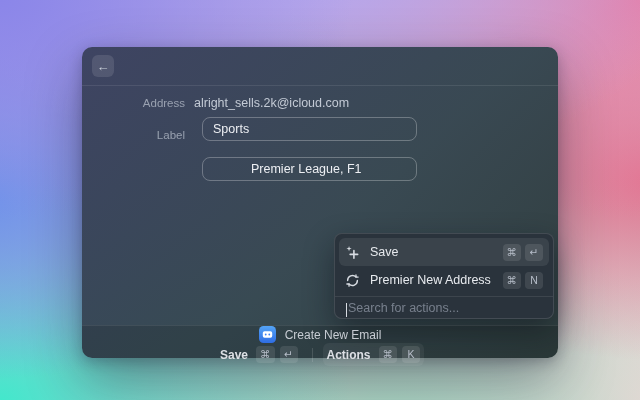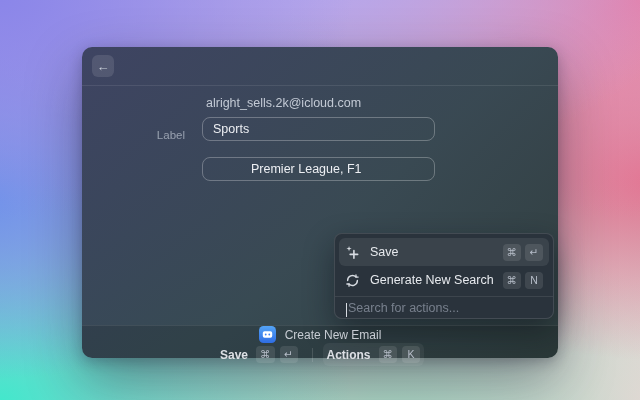--- a/index.html
+++ b/index.html
@@ -43,25 +43,25 @@
   }
   
   .form-label {
     position: absolute; left: 0; width: 103px; text-align: right;
     color: #99a1b0; font-size: 11.5px;
   }
   .lbl-address { top: 50px; }
   .lbl-label   { top: 76px; line-height: 24px; height: 24px; }
   .lbl-note    { top: 116px; line-height: 24px; height: 24px; }
   .form-value {
-    position: absolute; left: 124px; top: 49px;
+    position: absolute; left: 112px; top: 49px;
     color: #c3cad5; font-size: 12.5px;
   }
   .form-input {
-    position: absolute; left: 120px; width: 233px; height: 24px;
+    position: absolute; left: 120px; width: 215px; height: 24px;
     background: transparent; border: 1px solid rgba(255,255,255,0.27);
     border-radius: 8px; color: #edeff3; font-size: 12.5px;
     padding: 0 10px; outline: none;
     font-family: "Liberation Sans", "DejaVu Sans", sans-serif;
   }
   .inp-label { top: 70px; }
   .inp-note  { top: 110px; padding-left: 48px; }
   
   .popover {
     position: absolute; left: 252px; top: 186px; width: 220px; height: 86px;
@@ -119,20 +119,21 @@
 <div class="desktop">
   <div class="window">
 
     <div class="titlebar">
       <div class="back-btn">
         <span>←</span>
       </div>
     </div>
     <div class="titlebar-divider"></div>
 
+    <div class="form-label lbl-address">Address</div>
     <div class="form-value">alright_sells.2k@icloud.com</div>
 
     <div class="form-label lbl-label">Label</div>
     <input class="form-input inp-label" type="text" value="Sports" style="">
 
     <input class="form-input inp-note" type="text" value="Premier League, F1" style="">
 
     <div class="popover">
       <div class="pop-item selected">
         <span class="pop-icon">
@@ -150,21 +151,21 @@
 
       <div class="pop-item">
         <span class="pop-icon">
           <svg width="15" height="15" viewBox="0 0 16 16" fill="none">
             <path d="M13.2 8a5.2 5.2 0 0 1-8.9 3.7" stroke="#d8dce2" stroke-width="1.5" stroke-linecap="round"></path>
             <path d="M2.8 8a5.2 5.2 0 0 1 8.9-3.7" stroke="#d8dce2" stroke-width="1.5" stroke-linecap="round"></path>
             <path d="M4.3 14v-2.3H2" stroke="#d8dce2" stroke-width="1.4" stroke-linecap="round" stroke-linejoin="round"></path>
             <path d="M11.7 2v2.3H14" stroke="#d8dce2" stroke-width="1.4" stroke-linecap="round" stroke-linejoin="round"></path>
           </svg>
         </span>
-        <span class="pop-label">Generate New Search</span>
+        <span class="pop-label">Premier New Address</span>
         <span class="keys">
           <span class="key">⌘</span>
           <span class="key">N</span>
         </span>
       </div>
 
       <div class="pop-divider"></div>
 
       <div class="pop-search">
         <span class="caret"></span>

